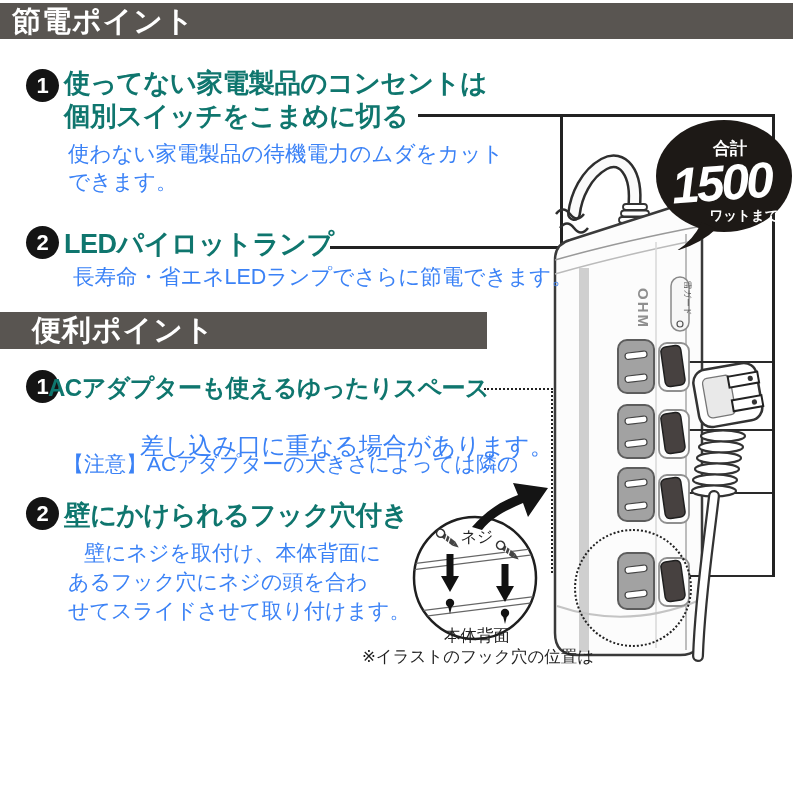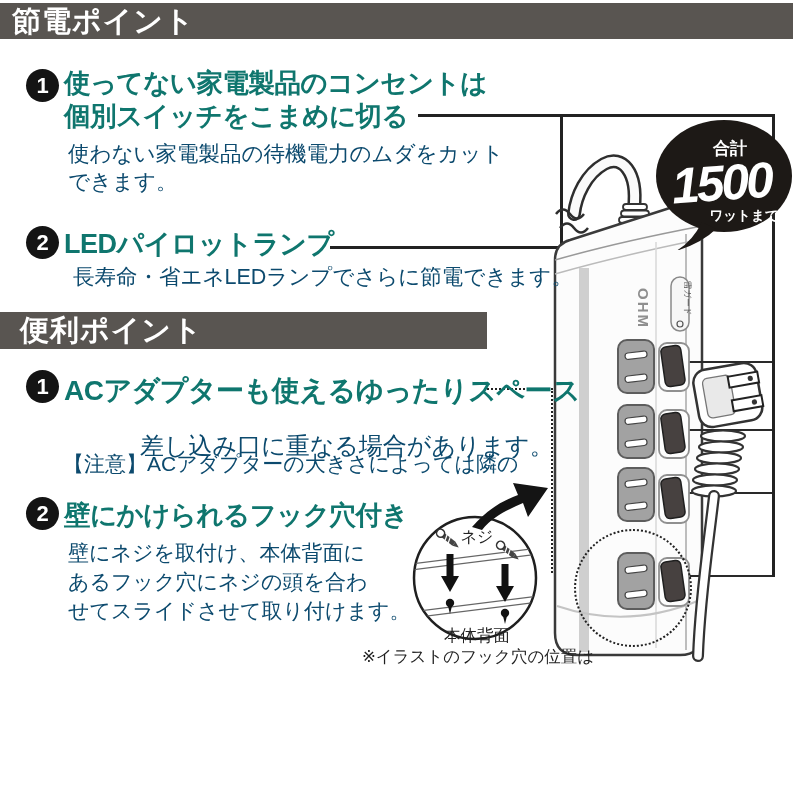--- a/index.html
+++ b/index.html
@@ -4,21 +4,21 @@
 <style>
   html,body{margin:0;padding:0;background:#fff;}
   #canvas{position:relative;width:800px;height:800px;background:#ffffff;overflow:hidden;
           font-family:"Liberation Sans","DejaVu Sans",sans-serif;}
   .abs{position:absolute;}
   .bar{background:#595551;color:#fff;font-weight:bold;z-index:3;}
   .bar span{display:block;}
   .numcircle{width:33px;height:33px;border-radius:50%;background:#141414;color:#fff;
              font-weight:bold;font-size:22px;text-align:center;line-height:33px;z-index:3;}
   .heading{font-weight:bold;color:#0f766e;letter-spacing:-0.5px;white-space:nowrap;z-index:3;}
-  .desc{color:#0c4a6e;white-space:nowrap;z-index:3;}
+  .desc{color:#3b82f6;white-space:nowrap;z-index:3;}
   .solidline{background:#222;z-index:1;}
   .dotline-h{border-top:2.5px dotted #222;z-index:1;}
   .dotline-v{border-left:2.5px dotted #222;z-index:1;}
   .dotcircle{border:2.5px dotted #222;border-radius:50%;z-index:5;}
   svg text{font-family:"Liberation Sans","DejaVu Sans",sans-serif;}
 </style>
 </head>
 <body>
 
 <div id="canvas">
@@ -31,31 +31,31 @@
   <div class="abs heading" style="left:64px;top:67px;font-size:26.5px;line-height:33px;">使ってない家電製品のコンセントは</div>
   <div class="abs heading" style="left:64px;top:100px;font-size:26.5px;line-height:33px;">個別スイッチをこまめに切る</div>
   <div class="abs desc" style="left:68px;top:139px;font-size:21.5px;">使わない家電製品の待機電力のムダをカット</div>
   <div class="abs desc" style="left:68px;top:167px;font-size:21.5px;">できます。</div>
 
   <div class="abs numcircle" style="left:26px;top:226px;">2</div>
   <div class="abs heading" style="left:64px;top:226px;font-size:27px;">LEDパイロットランプ</div>
   <div class="abs desc" style="left:73px;top:262px;font-size:21.5px;">長寿命・省エネLEDランプでさらに節電できます。</div>
 
   <div class="abs bar" style="left:0;top:312px;width:487px;height:37px;">
-    <span style="font-size:29px;line-height:37px;padding-left:20px;letter-spacing:1px;">便利ポイント</span>
+    <span style="font-size:29px;line-height:37px;padding-left:32px;letter-spacing:1px;">便利ポイント</span>
   </div>
 
   <div class="abs numcircle" style="left:26px;top:370px;">1</div>
-  <div class="abs heading" style="left:64px;top:372px;font-size:28px;">ACアダプターも使えるゆったりスペース</div>
+  <div class="abs heading" style="left:48px;top:372px;font-size:24px;">ACアダプターも使えるゆったりスペース</div>
   <div class="abs desc" style="left:63px;top:402px;font-size:21px;margin-top:48px;">【注意】ACアダプターの大きさによっては隣の</div>
   <div class="abs desc" style="left:140px;top:430px;font-size:24px;">差し込み口に重なる場合があります。</div>
 
   <div class="abs numcircle" style="left:26px;top:497px;">2</div>
   <div class="abs heading" style="left:64px;top:497px;font-size:26.5px;">壁にかけられるフック穴付き</div>
-  <div class="abs desc" style="left:68px;top:539px;font-size:21px;">壁にネジを取付け、本体背面に</div>
+  <div class="abs desc" style="left:84px;top:539px;font-size:21px;">壁にネジを取付け、本体背面に</div>
   <div class="abs desc" style="left:68px;top:568px;font-size:21px;">あるフック穴にネジの頭を合わ</div>
   <div class="abs desc" style="left:68px;top:597px;font-size:21px;">せてスライドさせて取り付けます。</div>
 
   <div class="abs desc" style="left:362px;top:646px;font-size:16.5px;color:#1f1f1f;">※イラストのフック穴の位置は</div>
 
   <div class="abs solidline" style="left:418px;top:114px;width:356px;height:2.5px;"></div>
   <div class="abs solidline" style="left:560px;top:114px;width:2.5px;height:134px;"></div>
   <div class="abs solidline" style="left:330px;top:246px;width:232px;height:2.5px;"></div>
   <div class="abs solidline" style="left:772px;top:114px;width:2.5px;height:463px;"></div>
 

